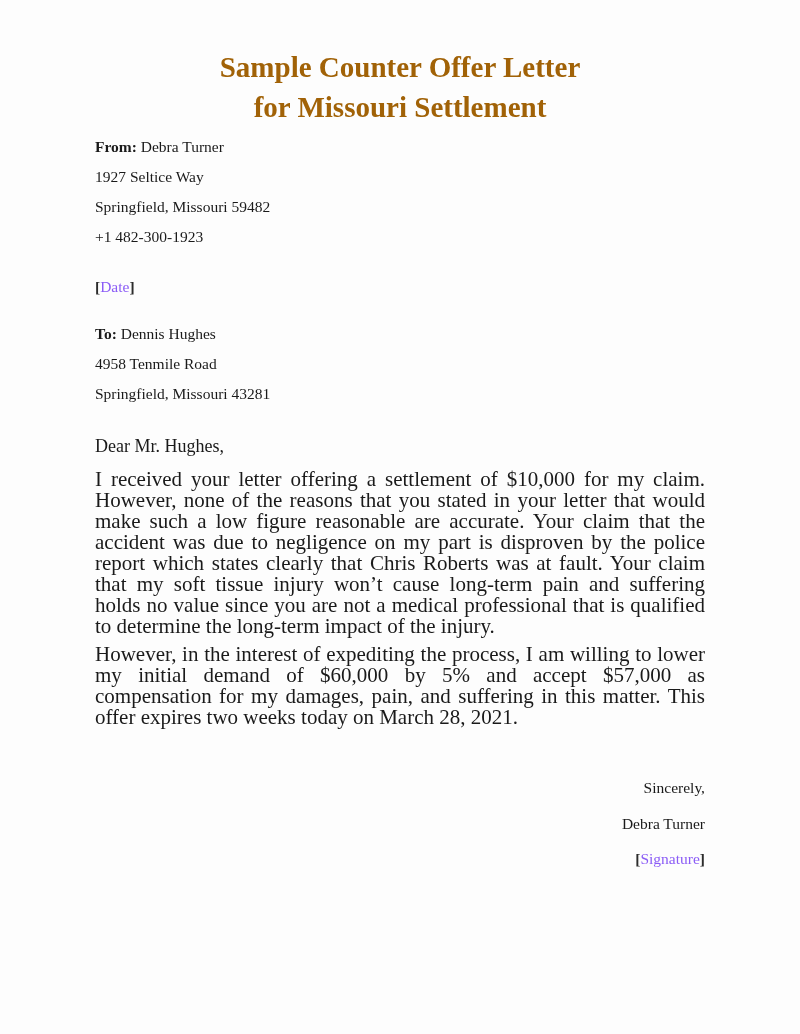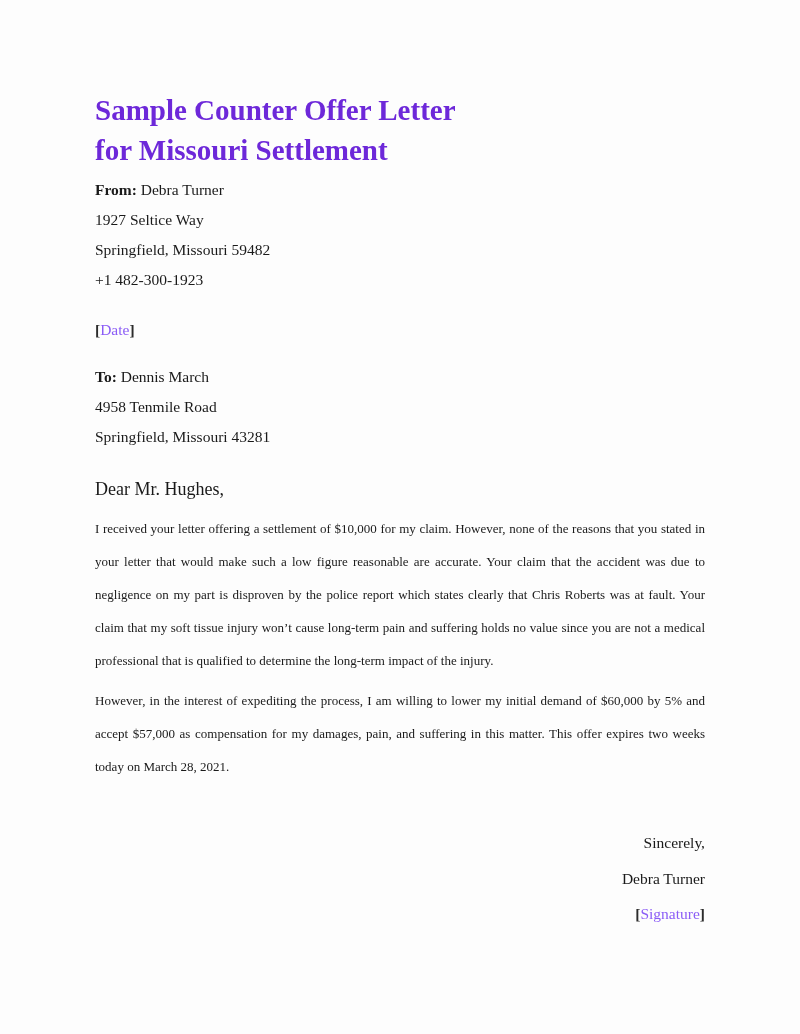--- a/index.html
+++ b/index.html
@@ -12,26 +12,26 @@
     overflow: hidden;
   }
   .page {
     position: relative;
     width: 800px;
     height: 1034px;
     padding: 0 95px;
     background: #fdfdfd;
   }
   .doc-title {
-    margin-top: 90px;
-    text-align: left;
+    margin-top: 47px;
+    text-align: center;
     font-size: 29px;
     line-height: 40px;
     font-weight: bold;
-    color: #6d28d9;
+    color: #a16207;
   }
   .sender-block { margin-top: 5px; }
   .address-line {
     font-size: 15.5px;
     line-height: 30px;
     white-space: nowrap;
   }
   .address-line strong { font-weight: bold; }
   .placeholder-line {
     font-size: 15.5px;
@@ -41,22 +41,22 @@
   .bracket { color: #2c2c2c; font-weight: bold; }
   .ph-text { color: #8b5cf6; }
   .recipient-block { margin-top: 17px; }
   .salutation {
     margin-top: 22px;
     font-size: 18px;
     line-height: 30px;
     font-weight: normal;
   }
   .body-paragraph {
-    font-size: 13px;
-    line-height: 33px;
+    font-size: 21px;
+    line-height: 21px;
     text-align: justify;
   }
   .p1 { margin-top: 8px; }
   .p2 { margin-top: 7px; }
   .closing-block { margin-top: 45px; text-align: right; }
   .closing-line {
     font-size: 15.5px;
     line-height: 30px;
   }
   .closing-name { margin-top: 6px; }
@@ -72,21 +72,21 @@
   <div class="sender-block">
     <p class="address-line"><strong>From:</strong> <span>Debra Turner</span></p>
     <p class="address-line">1927 Seltice Way</p>
     <p class="address-line">Springfield, Missouri 59482</p>
     <p class="address-line">+1 482-300-1923</p>
   </div>
 
   <p class="placeholder-line date-line"><span class="bracket">[</span><span class="ph-text">Date</span><span class="bracket">]</span></p>
 
   <div class="recipient-block">
-    <p class="address-line"><strong>To:</strong> <span>Dennis March</span></p>
+    <p class="address-line"><strong>To:</strong> <span>Dennis Hughes</span></p>
     <p class="address-line">4958 Tenmile Road</p>
     <p class="address-line">Springfield, Missouri 43281</p>
   </div>
 
   <p class="salutation">Dear Mr. Hughes,</p>
 
   <p class="body-paragraph p1">I received your letter offering a settlement of $10,000 for my claim. However, none of the reasons that you stated in your letter that would make such a low figure reasonable are accurate. Your claim that the accident was due to negligence on my part is disproven by the police report which states clearly that Chris Roberts was at fault. Your claim that my soft tissue injury won’t cause long-term pain and suffering holds no value since you are not a medical professional that is qualified to determine the long-term impact of the injury.</p>
 
   <p class="body-paragraph p2">However, in the interest of expediting the process, I am willing to lower my initial demand of $60,000 by 5% and accept $57,000 as compensation for my damages, pain, and suffering in this matter. This offer expires two weeks today on March 28, 2021.</p>
 

